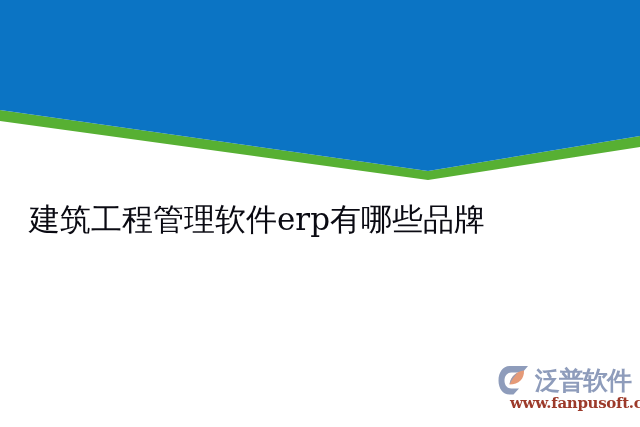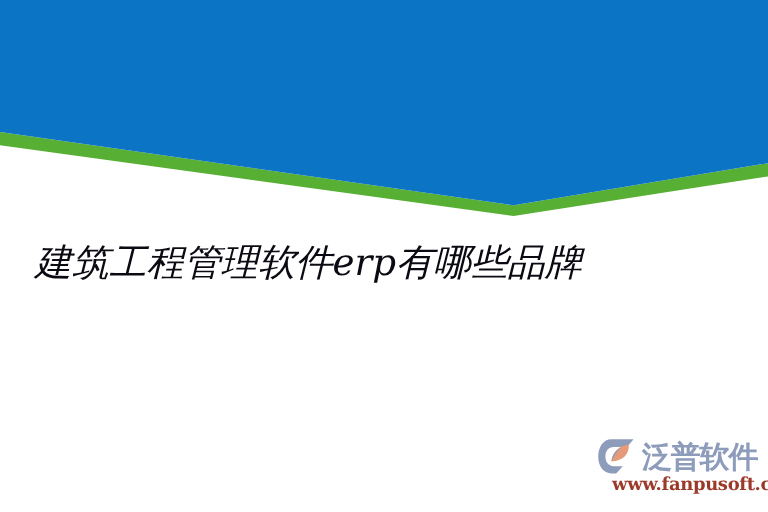--- a/index.html
+++ b/index.html
@@ -44,21 +44,20 @@
     left: 0;
     top: 196px;
     width: 514px;
     text-align: center;
     font-family: "DejaVu Serif", "Liberation Serif", serif;
     font-size: 31px;
     line-height: 46px;
     letter-spacing: 0px;
     color: #0a0a12;
     white-space: nowrap;
-    font-style: italic;
   }
 
   
   .brand {
     position: absolute;
     left: 498px;
     top: 362px;
     width: 140px;
     height: 56px;
   }

